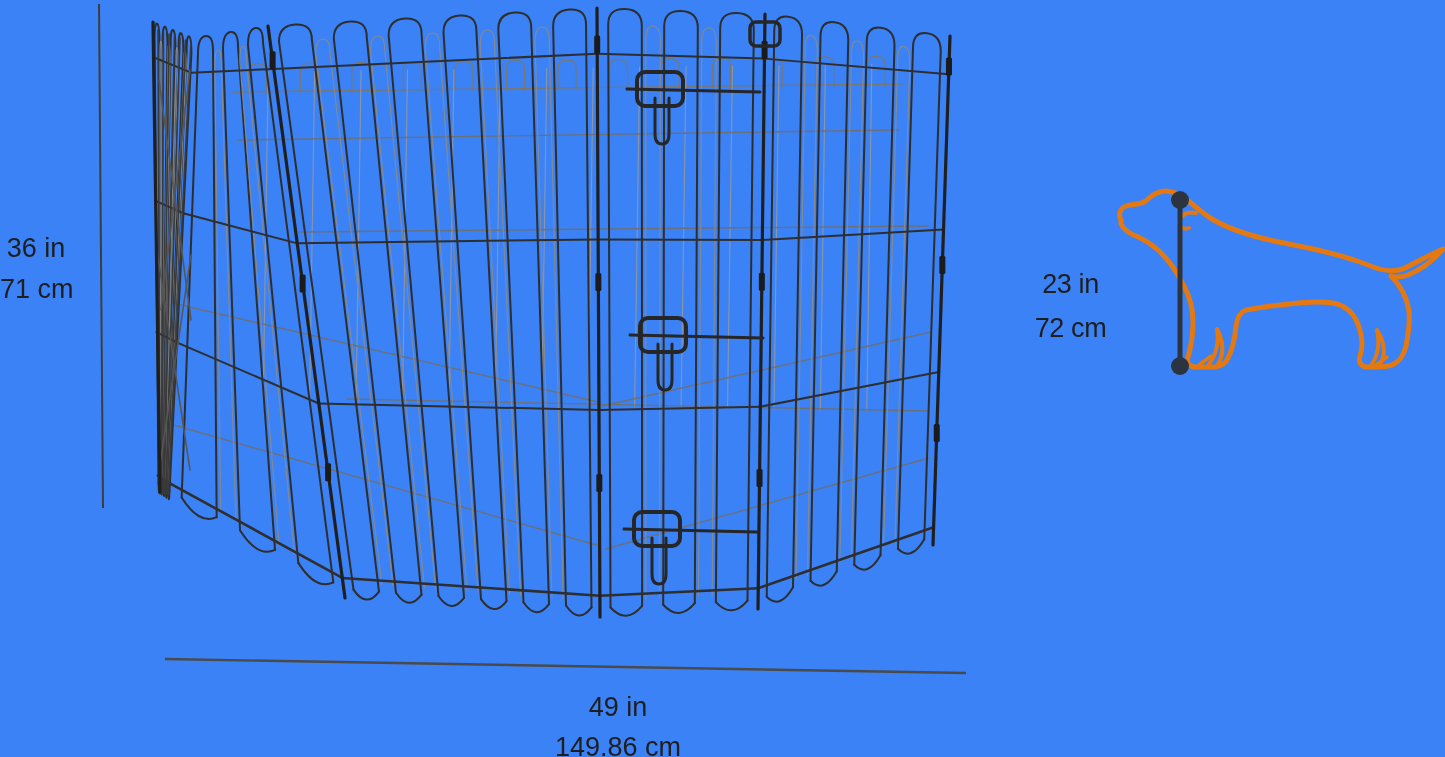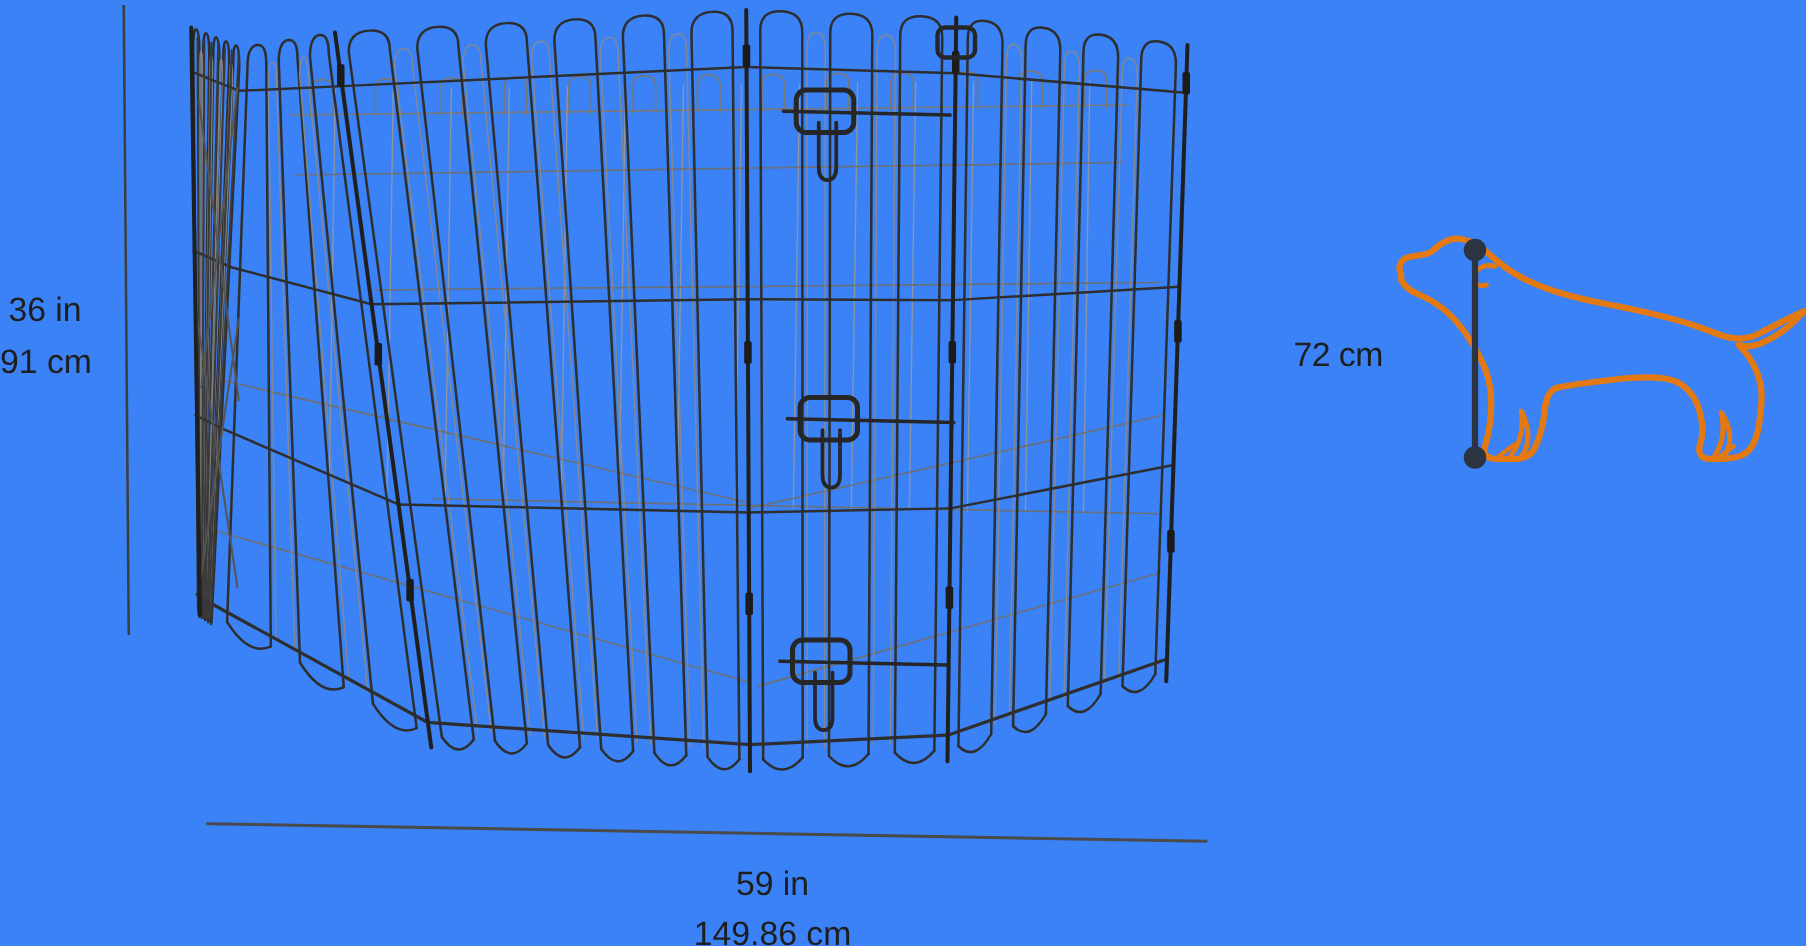--- a/index.html
+++ b/index.html
@@ -240,24 +240,25 @@
 
     <g>
       <line x1="1180" y1="202" x2="1180" y2="365" stroke="#2b3440" stroke-width="5"></line>
       <circle cx="1180" cy="200" r="9" fill="#2b3440"></circle>
       <circle cx="1180" cy="366" r="9" fill="#2b3440"></circle>
     </g>
   </svg>
 
   <div class="dim-label" id="label-pen-height">
     <div>36 in</div>
-    <div>91 cm</div>
+    <div>71 cm</div>
   </div>
 
   <div class="dim-label" id="label-pen-width">
-    <div>59 in</div>
+    <div>49 in</div>
     <div>149.86 cm</div>
   </div>
 
   <div class="dim-label" id="label-dog-height">
+    <div>23 in</div>
     <div>72 cm</div>
   </div>
 </div>
 
 </body></html>

